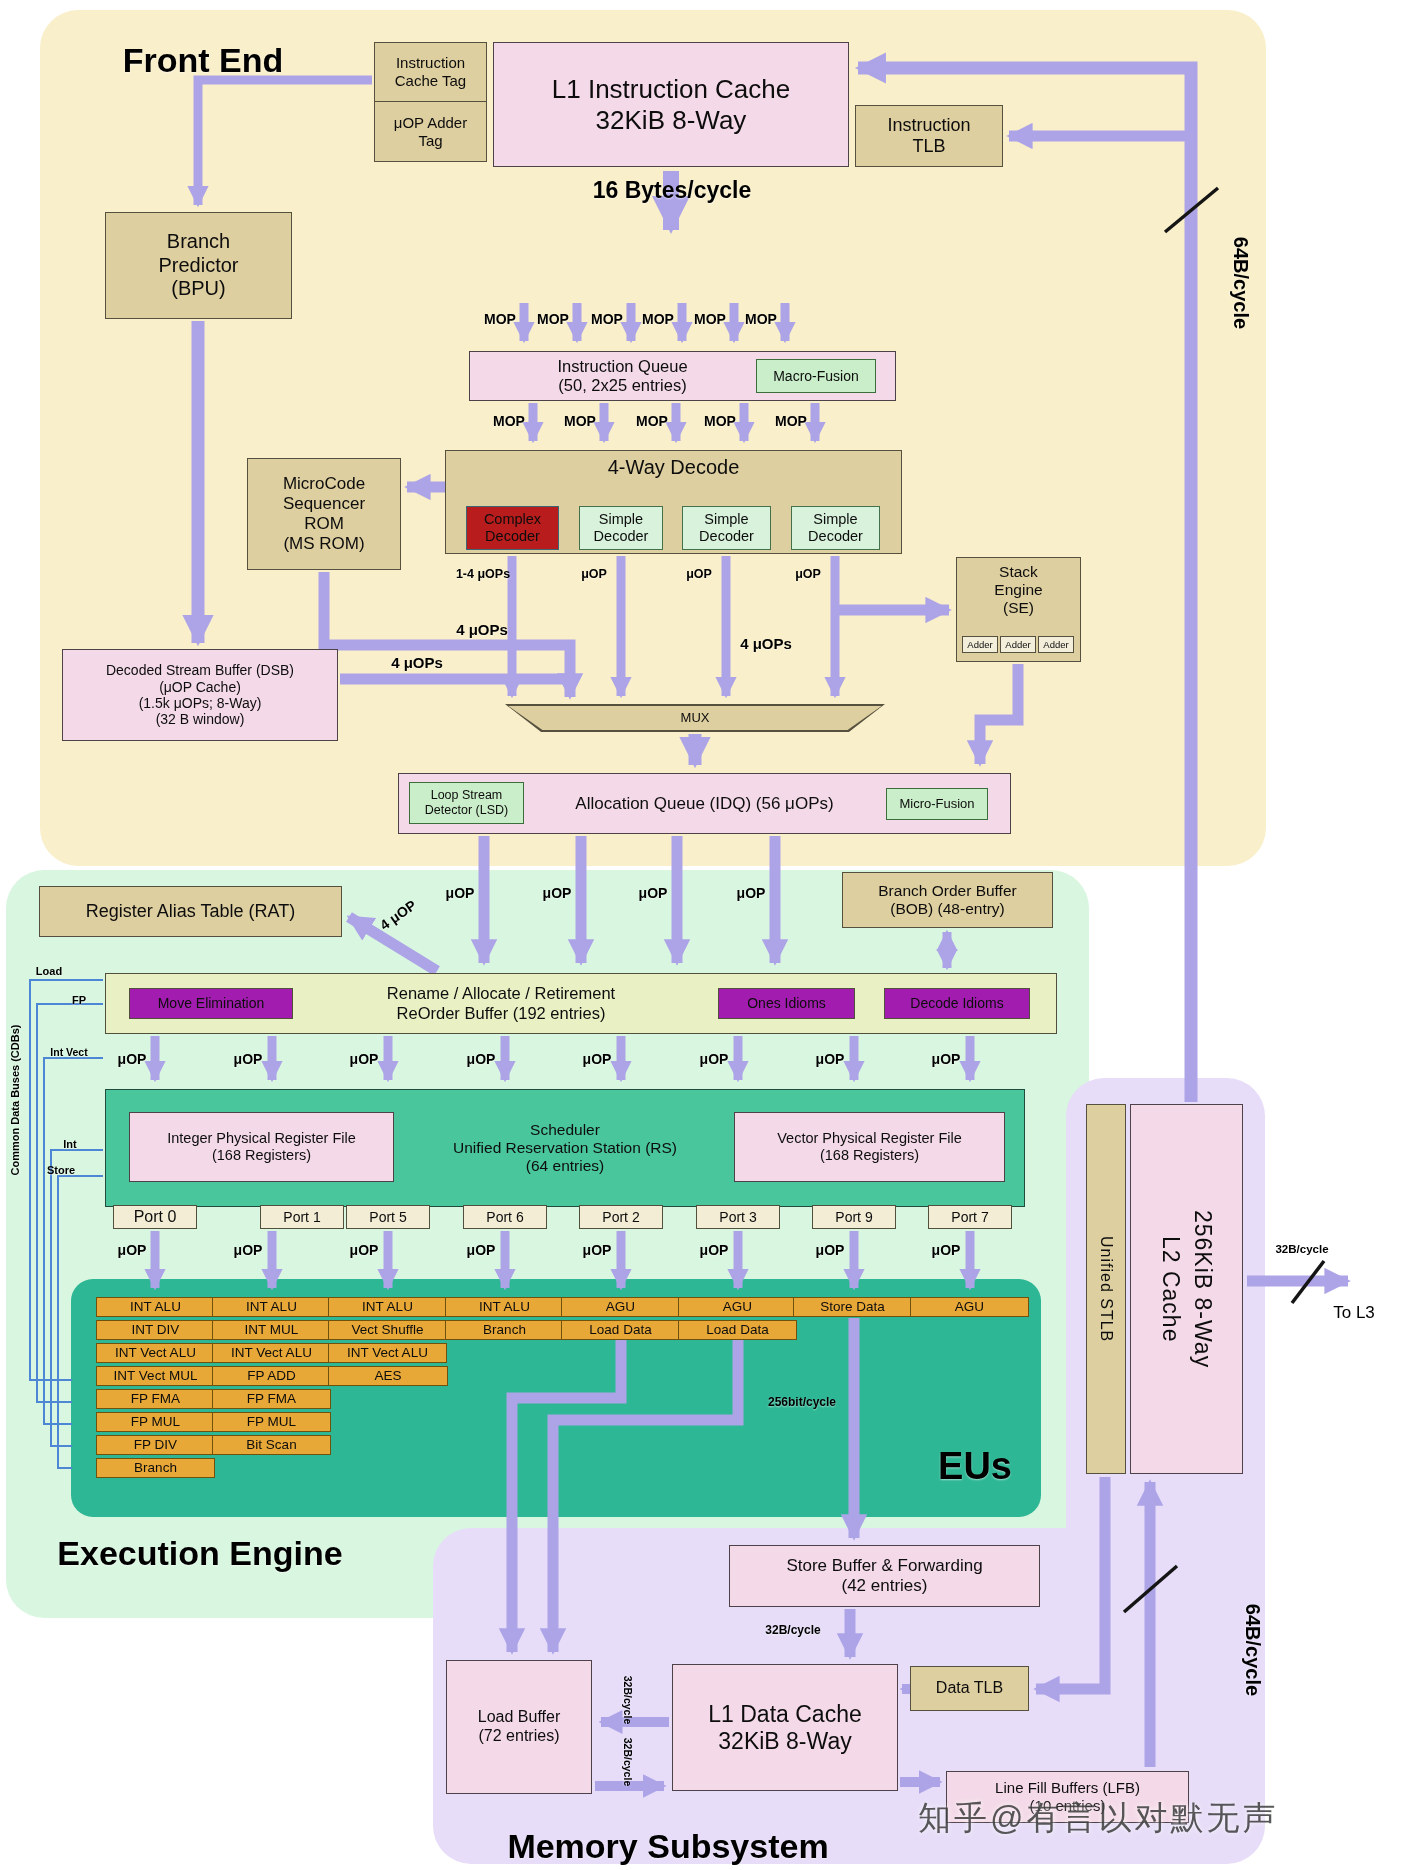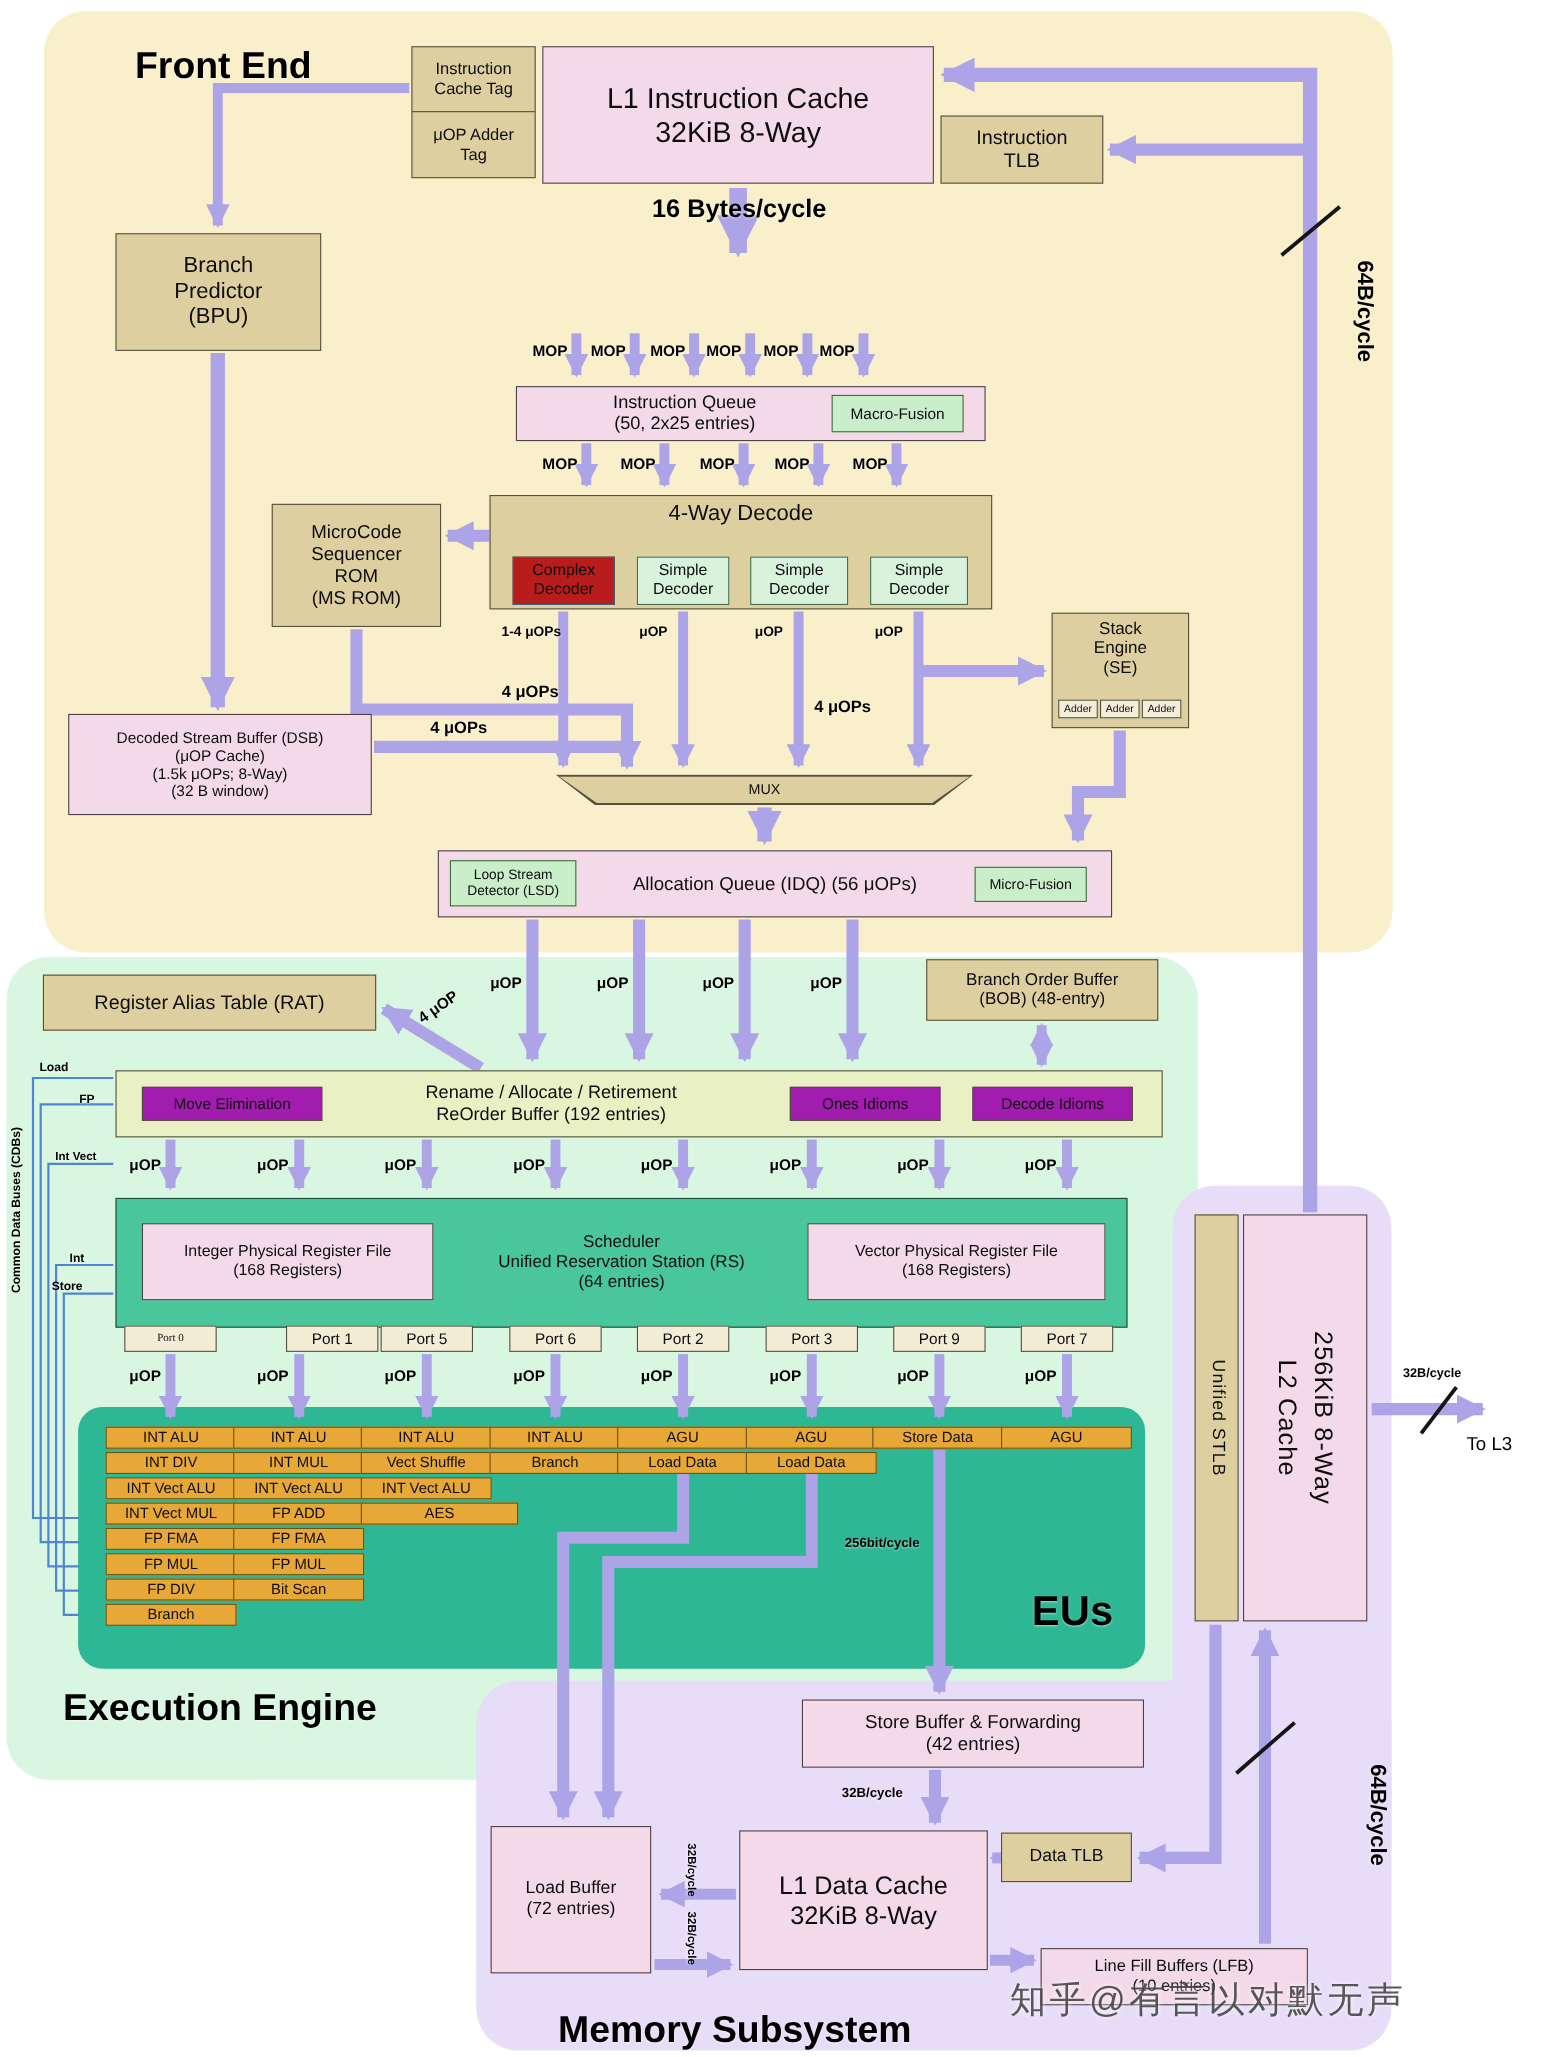--- a/index.html
+++ b/index.html
@@ -297,21 +297,21 @@
         <div>Integer Physical Register File</div>
         <div>(168 Registers)</div>
       </div>
     </div>
     <div class="node pink" style="left: 734px; top: 1112px; width: 271px; height: 70px; font-size: 14.5px;">
       <div class="lines">
         <div>Vector Physical Register File</div>
         <div>(168 Registers)</div>
       </div>
     </div>
-    <div class="node port" style="left: 113px; top: 1205px; width: 84px; height: 24px; font-size: 10px; font-family: Liberation Serif, serif;">
+    <div class="node port" style="left: 113px; top: 1205px; width: 84px; height: 24px; font-size: 16px;">
       <div class="lines">
         <div>Port 0</div>
       </div>
     </div>
     <div class="node port" style="left: 230px; top: 1205px; width: 84px; height: 24px; font-size: 14px; margin-left: 30px;">
       <div class="lines">
         <div>Port 1</div>
       </div>
     </div>
     <div class="node port" style="left: 346px; top: 1205px; width: 84px; height: 24px; font-size: 14px;">
@@ -427,21 +427,21 @@
     <div class="node eu" style="left: 328px; top: 1320px; width: 119px; height: 20px; font-size: 13.5px;">
       <div class="lines">
         <div>Vect Shuffle</div>
       </div>
     </div>
     <div class="node eu" style="left: 328px; top: 1343px; width: 119px; height: 20px; font-size: 13.5px;">
       <div class="lines">
         <div>INT Vect ALU</div>
       </div>
     </div>
-    <div class="node eu" style="left: 328px; top: 1366px; width: 143px; height: 20px; font-size: 13.5px; text-align: center;">
+    <div class="node eu" style="left: 328px; top: 1366px; width: 120px; height: 20px; font-size: 13.5px; text-align: center;">
       <div class="lines">
         <div>AES</div>
       </div>
     </div>
     <div class="node eu" style="left: 445px; top: 1297px; width: 119px; height: 20px; font-size: 13.5px;">
       <div class="lines">
         <div>INT ALU</div>
       </div>
     </div>
     <div class="node eu" style="left: 445px; top: 1320px; width: 119px; height: 20px; font-size: 13.5px;">

